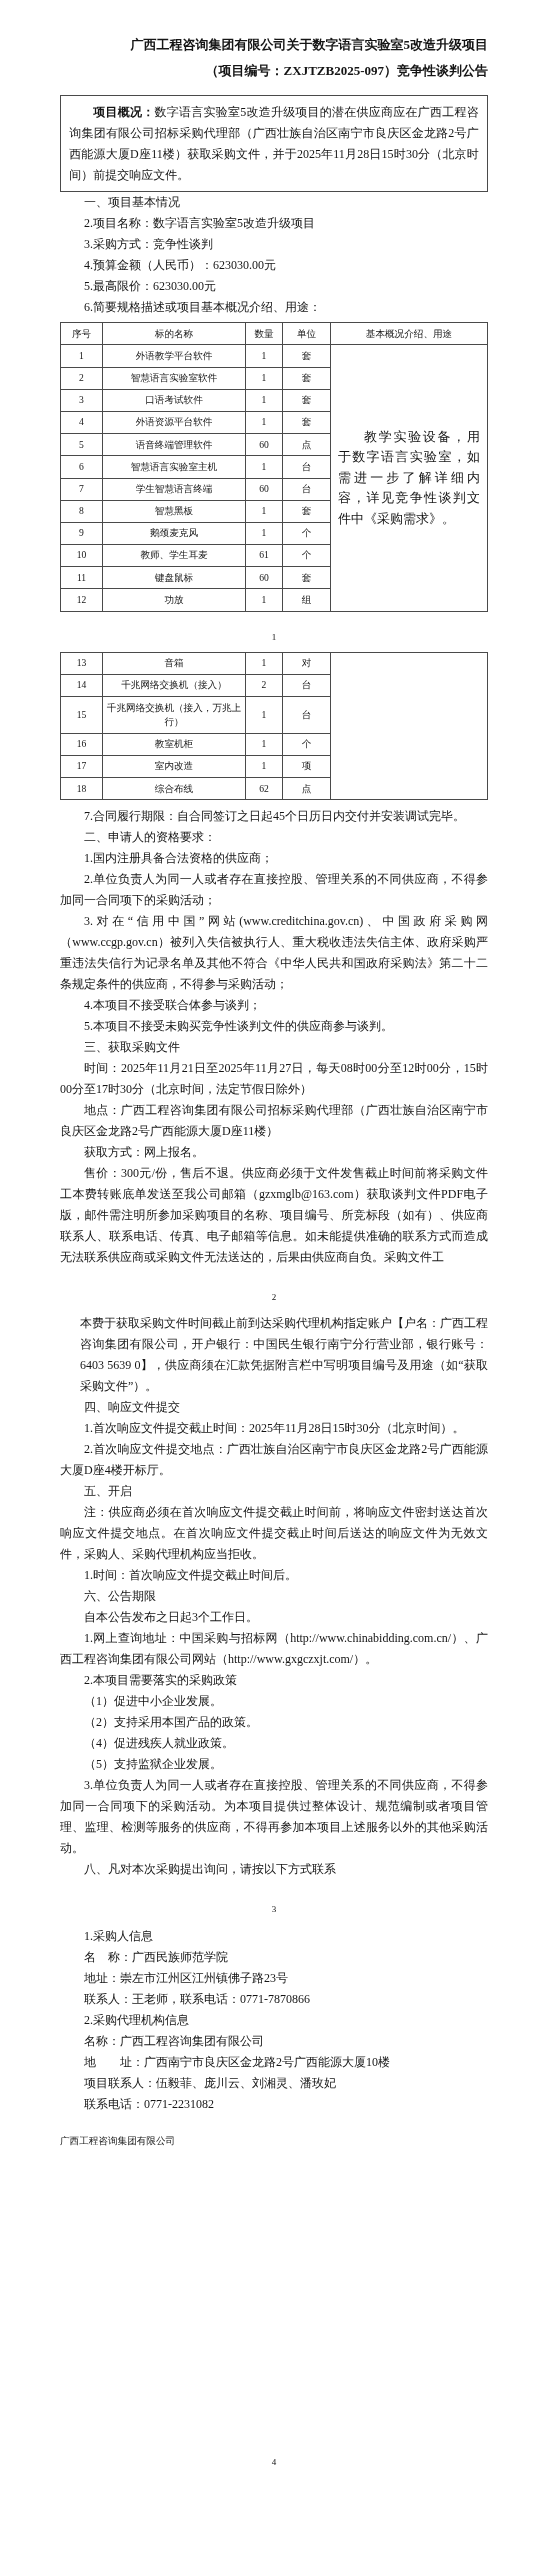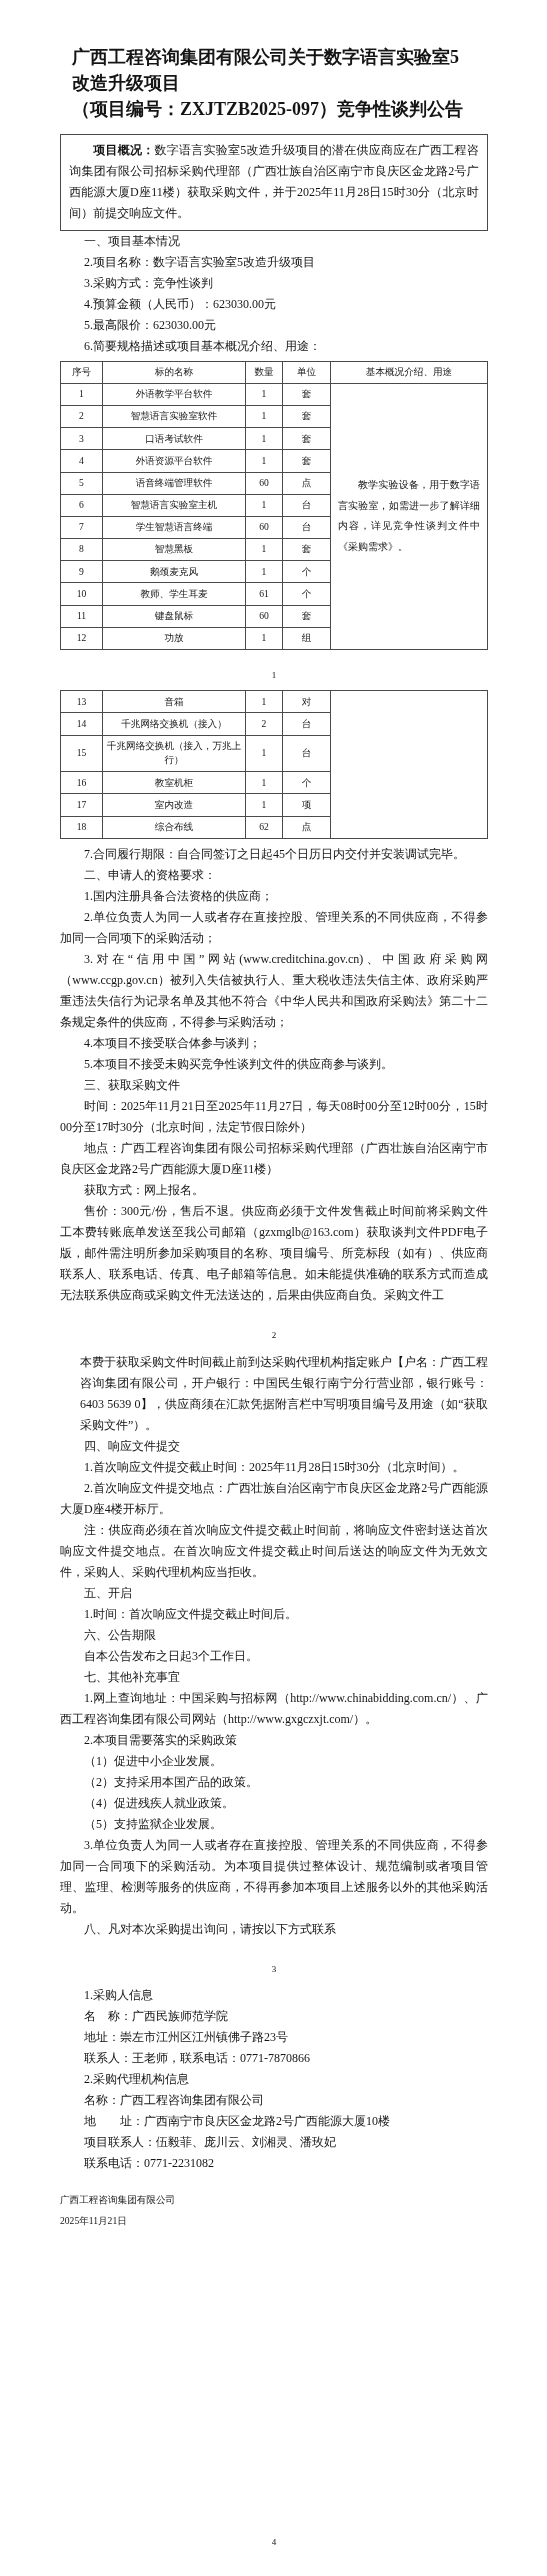--- a/index.html
+++ b/index.html
@@ -1,37 +1,37 @@
 <!DOCTYPE html>
 <html style="font-size:11px"><head>
 <meta charset="utf-8">
 <style>
   html,body { margin:0; padding:0; background:#ffffff; }
   .page {
     width:548px; height:2576px; overflow:hidden; box-sizing:border-box;
     padding:31.5px 60px 0; background:#fff; color:#151515;
     font-family:"Liberation Serif","DejaVu Serif",serif;
   }
-  .title { margin:12px; font-size:18px; font-weight:bold; text-align:left; line-height:26px; }
+  .title { margin:0; font-size:13px; font-weight:bold; text-align:right; line-height:26px; }
   .tline { display:block; }
   .overview-box { border:0.7px solid #4a4a4a; margin-top:11.6px; padding:5.5px 8.2px; }
   .para {
     margin:0; font-size:12px; line-height:21px; text-align:justify;
     text-indent:2em; overflow-wrap:break-word;
   }
   .para.flush { text-indent:0;margin-left:20px; }
   .ov-label { font-weight:bold; }
   .goods { width:100%; border-collapse:collapse; table-layout:fixed; margin-top:4.1px; }
   .goods th, .goods td {
     border:0.7px solid #4a4a4a; font-size:9.6px; font-weight:normal;
     text-align:center; line-height:14.4px; padding:3.4px 1.4px; vertical-align:middle;
     overflow-wrap:break-word;
   }
   .goods .note-cell { text-align:left; }
-  .note { font-size:10px; line-height:20.5px; text-align:justify; text-indent:2em; padding:0 5.5px; margin:0; }
+  .note { font-size:13px; line-height:20.5px; text-align:justify; text-indent:2em; padding:0 5.5px; margin:0; }
   .page-num { text-align:center; font-size:9px; line-height:13px; margin:23px 0 9.6px; color:#111; }
   .pn-first { margin:19px 0 8.2px; }
   .pn-last { margin-top:305px; }
   #body-flow { margin-top:5.5px; }
   .signature { margin-top:15px; }
   .sig-line { margin:0; font-size:9.6px; line-height:21px; text-align:left; text-indent:0; }
   .sig-date { padding-right:9.6px; }
 </style>
 </head>
 <body>
@@ -214,26 +214,25 @@
       <p class="para">三、获取采购文件</p>
       <p class="para">时间：2025年11月21日至2025年11月27日，每天08时00分至12时00分，15时00分至17时30分（北京时间，法定节假日除外）</p>
       <p class="para">地点：广西工程咨询集团有限公司招标采购代理部（广西壮族自治区南宁市良庆区金龙路2号广西能源大厦D座11楼）</p>
       <p class="para">获取方式：网上报名。</p>
       <p class="para">售价：300元/份，售后不退。供应商必须于文件发售截止时间前将采购文件工本费转账底单发送至我公司邮箱（gzxmglb@163.com）获取谈判文件PDF电子版，邮件需注明所参加采购项目的名称、项目编号、所竞标段（如有）、供应商联系人、联系电话、传真、电子邮箱等信息。如未能提供准确的联系方式而造成无法联系供应商或采购文件无法送达的，后果由供应商自负。采购文件工</p>
       <div class="page-num">2</div>
       <p class="para flush">本费于获取采购文件时间截止前到达采购代理机构指定账户【户名：广西工程咨询集团有限公司，开户银行：中国民生银行南宁分行营业部，银行账号：6403 5639 0】，供应商须在汇款凭据附言栏中写明项目编号及用途（如“获取采购文件”）。</p>
       <p class="para">四、响应文件提交</p>
       <p class="para">1.首次响应文件提交截止时间：2025年11月28日15时30分（北京时间）。</p>
       <p class="para">2.首次响应文件提交地点：广西壮族自治区南宁市良庆区金龙路2号广西能源大厦D座4楼开标厅。</p>
+      <p class="para">五、开启</p>
       <p class="para">注：供应商必须在首次响应文件提交截止时间前，将响应文件密封送达首次响应文件提交地点。在首次响应文件提交截止时间后送达的响应文件为无效文件，采购人、采购代理机构应当拒收。</p>
-      <p class="para">五、开启</p>
       <p class="para">1.时间：首次响应文件提交截止时间后。</p>
       <p class="para">六、公告期限</p>
       <p class="para">自本公告发布之日起3个工作日。</p>
-      <p class="para">七、其他补充事宜</p>
       <p class="para">1.网上查询地址：中国采购与招标网（http://www.chinabidding.com.cn/）、广西工程咨询集团有限公司网站（http://www.gxgczxjt.com/）。</p>
       <p class="para">2.本项目需要落实的采购政策</p>
       <p class="para">（1）促进中小企业发展。</p>
       <p class="para">（2）支持采用本国产品的政策。</p>
       <p class="para">（4）促进残疾人就业政策。</p>
       <p class="para">（5）支持监狱企业发展。</p>
       <p class="para">3.单位负责人为同一人或者存在直接控股、管理关系的不同供应商，不得参加同一合同项下的采购活动。为本项目提供过整体设计、规范编制或者项目管理、监理、检测等服务的供应商，不得再参加本项目上述服务以外的其他采购活动。</p>
       <p class="para">八、凡对本次采购提出询问，请按以下方式联系</p>
       <div class="page-num">3</div>
       <p class="para">1.采购人信息</p>
@@ -242,19 +241,18 @@
       <p class="para">联系人：王老师，联系电话：0771-7870866</p>
       <p class="para">2.采购代理机构信息</p>
       <p class="para">名称：广西工程咨询集团有限公司</p>
       <p class="para">地　　址：广西南宁市良庆区金龙路2号广西能源大厦10楼</p>
       <p class="para">项目联系人：伍毅菲、庞川云、刘湘灵、潘玫妃</p>
       <p class="para">联系电话：0771-2231082</p>
     </div>
 
   <div class="signature">
     <p class="sig-line">广西工程咨询集团有限公司</p>
-    <p class="sig-line sig-date">2025年11月21日</p>
   </div>
 
   <div class="page-num pn-last">4</div>
 
 </div>
 
 
 </body></html>

